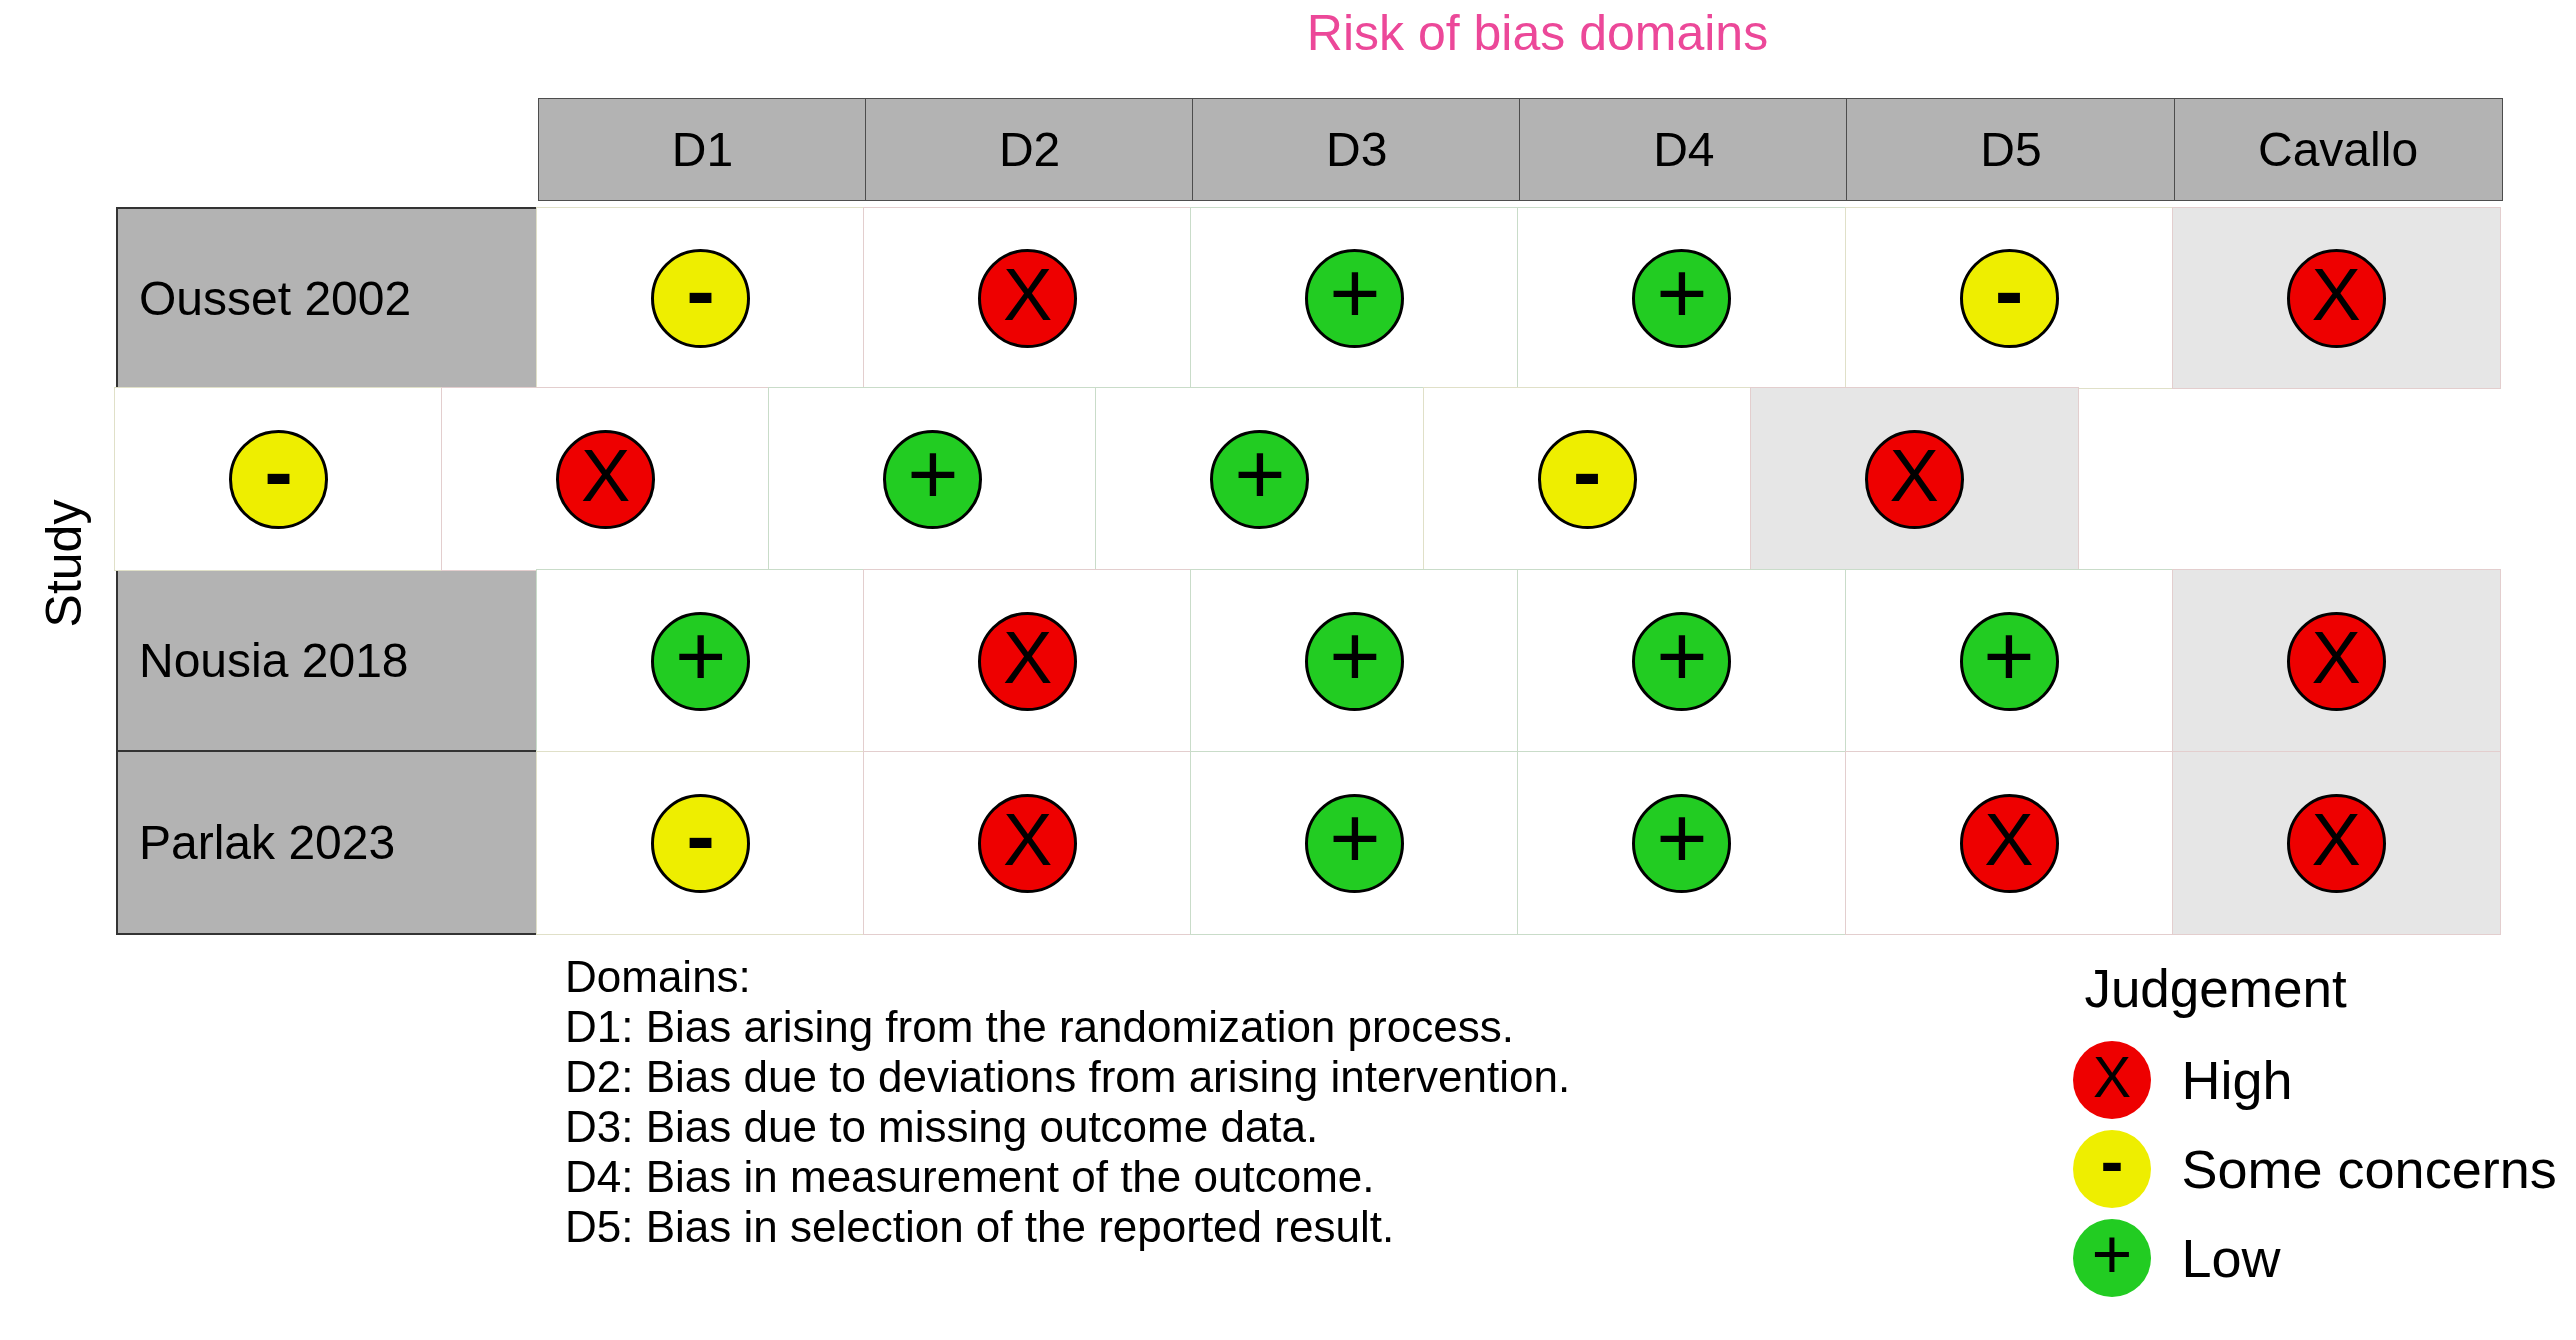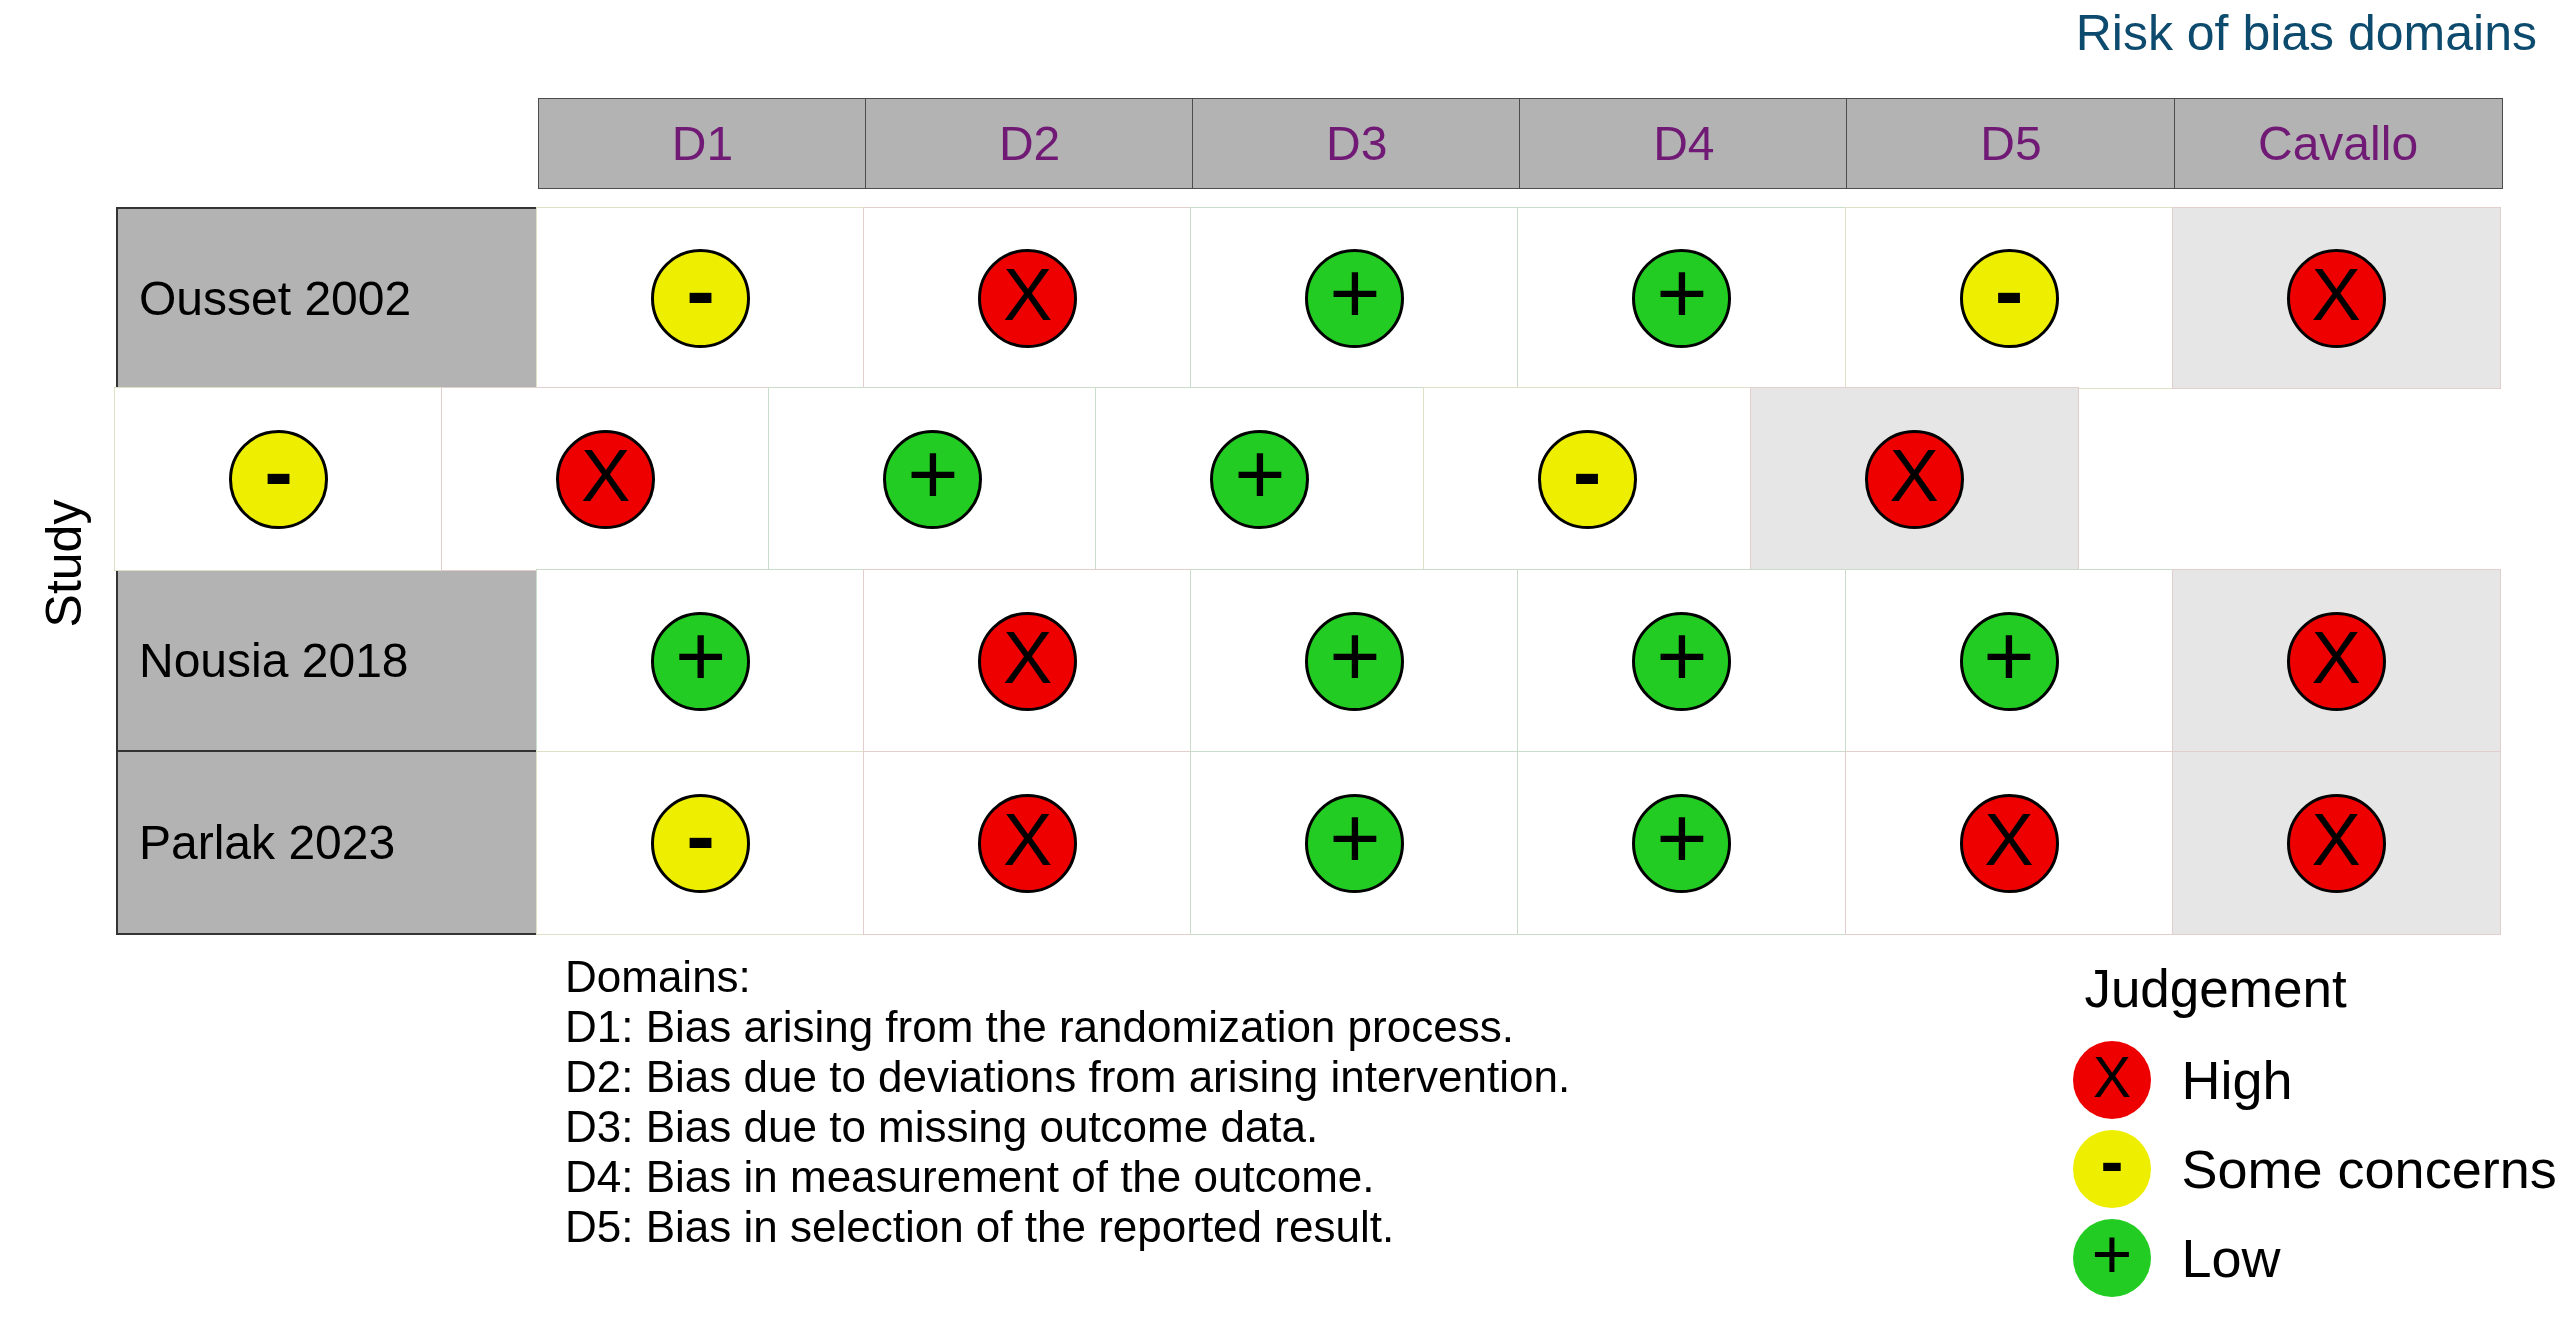--- a/index.html
+++ b/index.html
@@ -19,24 +19,24 @@
     overflow: hidden;
     background: #ffffff;
   }
 
   
   .plot-title {
     position: absolute;
     left: 538px;
     top: 3.8px;
     width: 1999px;
-    text-align: right;
+    text-align: center;
     font-size: 50px;
     line-height: 59px;
-    color: #0c4a6e;
+    color: #ec4899;
     white-space: nowrap;
   }
 
   
   .axis-label-study {
     position: absolute;
     left: -40px;
     top: 535px;
     width: 209px;
     text-align: center;
@@ -56,29 +56,29 @@
 
   
   .header-row {
     position: absolute;
     left: 422px; 
     top: 0px;
     display: flex;
   }
   .header-cell {
     width: 329px;
-    height: 91px;
+    height: 103px;
     background: #b3b3b3;
     border: 1.9px solid #4d4d4d;
     box-sizing: border-box;
     display: flex;
     align-items: center;
     justify-content: center;
     font-size: 48px;
-    color: #701a75;
+    color: #000000;
     margin-left: -1.9px;
   }
   .header-cell:first-child { margin-left: 0; }
 
   
   .body-rows {
     position: absolute;
     left: 0px;
     top: 109px; 
   }

